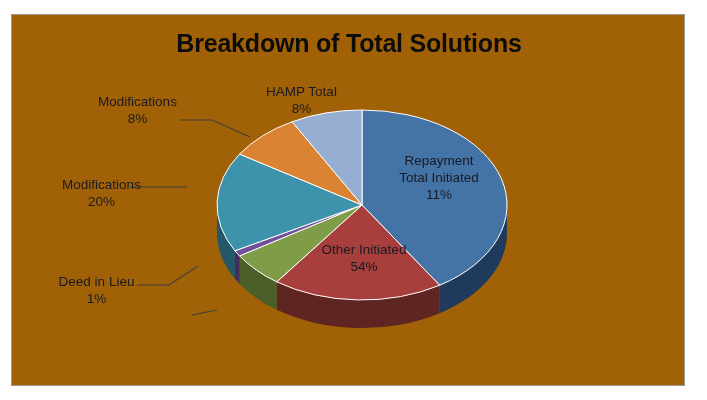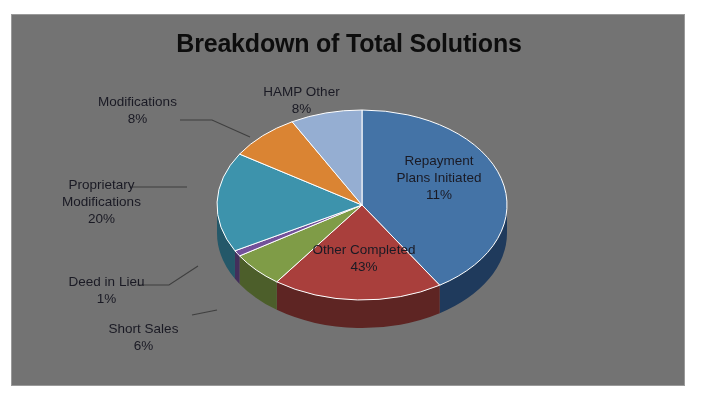--- a/index.html
+++ b/index.html
@@ -14,21 +14,21 @@
     overflow: hidden;
   }
   #chart-frame {
     position: absolute;
     left: 11px;
     top: 14px;
     width: 674px;
     height: 372px;
     border: 1px solid #9a9a9a;
     box-sizing: border-box;
-    background: #737373;
+    background: #a16207;
   }
   #chart-title {
     position: absolute;
     left: 0;
     top: 14px;
     width: 674px;
     text-align: center;
     font-size: 25px;
     font-weight: bold;
     color: #0d0d0d;
@@ -46,21 +46,21 @@
     font-size: 13.5px;
     line-height: 17px;
     text-align: center;
     white-space: nowrap;
   }
   .lbl-repayment   { left: 352px; top: 137px; width: 150px; }
   .lbl-other       { left: 267px; top: 226px; width: 170px; }
   .lbl-hamptrial   { left: 232px; top: 68px;  width: 115px; }
   .lbl-hampmods    { left: 63px;  top: 78px;  width: 125px; }
   .lbl-proprietary { left: 22px;  top: 161px; width: 135px; }
-  .lbl-deed        { left: 32px;  top: 258px; width: 125px; }
+  .lbl-deed        { left: 22px;  top: 258px; width: 125px; }
   .lbl-shortsales  { left: 69px;  top: 305px; width: 125px; }
 </style>
 </head>
 <body>
 
 <div id="chart-frame">
 
   <div id="chart-title">Breakdown of Total Solutions</div>
 
   <svg id="pie-svg" width="674" height="372" viewBox="0 0 674 372">
@@ -78,48 +78,43 @@
       <path fill="#95aed2" stroke="#ffffff" stroke-width="1" d="M 350 190 L 280.14571725525116 106.750865395833 A 145 95 0 0 1 350 95 Z"></path>
 
   <polyline fill="none" stroke="#3f3f3f" stroke-width="1.1" points="168,105 200,105 238,122"></polyline>
       <polyline fill="none" stroke="#3f3f3f" stroke-width="1.1" points="118,172 175,172"></polyline>
       <polyline fill="none" stroke="#3f3f3f" stroke-width="1.1" points="125,270 157,270 186,251"></polyline>
       <polyline fill="none" stroke="#3f3f3f" stroke-width="1.1" points="180,300 205,295"></polyline>
     </svg>
 
   <div class="slice-label lbl-repayment">
     <div>Repayment</div>
-    <div>Plans Initiated</div>
+    <div>Total Initiated</div>
     <div>11%</div>
   </div>
 
   <div class="slice-label lbl-other">
-    <div>Other Completed</div>
-    <div>43%</div>
+    <div>Other Initiated</div>
+    <div>54%</div>
   </div>
 
   <div class="callout-label lbl-hamptrial">
-    <div>HAMP Other</div>
+    <div>HAMP Total</div>
     <div>8%</div>
   </div>
 
   <div class="callout-label lbl-hampmods">
     <div>Modifications</div>
     <div>8%</div>
   </div>
 
   <div class="callout-label lbl-proprietary">
-    <div>Proprietary</div>
     <div>Modifications</div>
     <div>20%</div>
   </div>
 
   <div class="callout-label lbl-deed">
     <div>Deed in Lieu</div>
     <div>1%</div>
   </div>
 
-  <div class="callout-label lbl-shortsales">
-    <div>Short Sales</div>
-    <div>6%</div>
-  </div>
 
 </div>
 
 </body></html>

